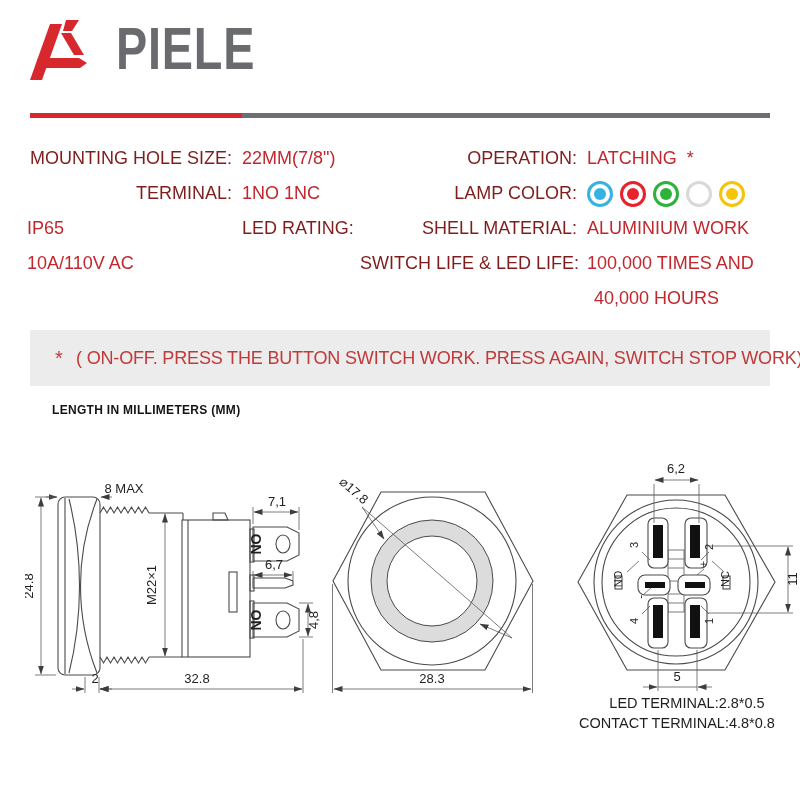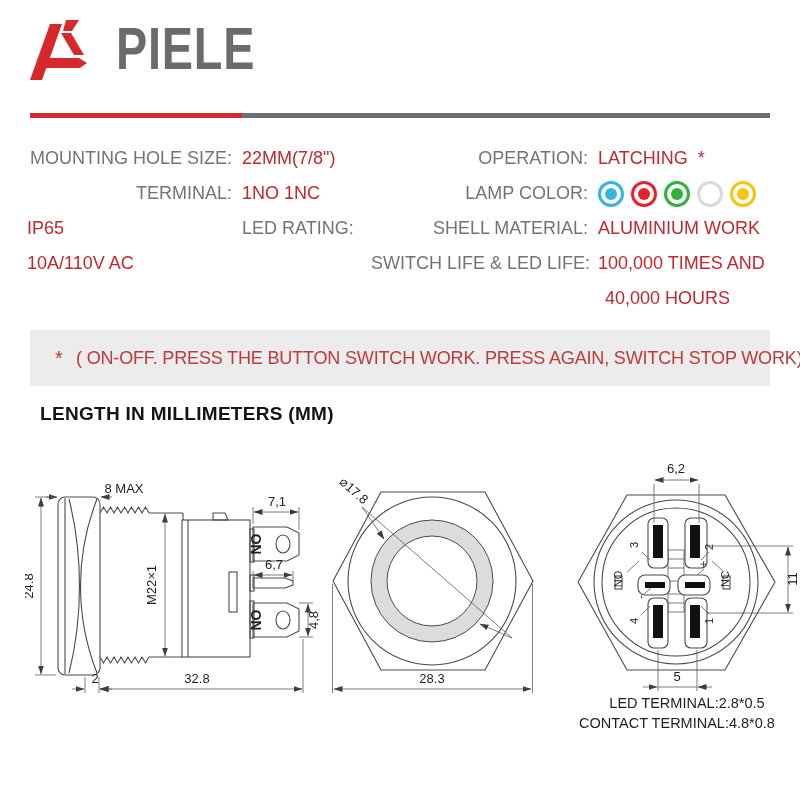--- a/index.html
+++ b/index.html
@@ -9,36 +9,36 @@
   .logo{position:absolute;left:30px;top:20px;display:flex;align-items:flex-start;gap:24px;}
   .logo-mark{width:58px;height:60px;flex:0 0 auto;}
   .wordmark{color:#6a6b6e;font-size:60px;font-weight:700;line-height:58px;letter-spacing:1px;
             transform:scaleX(0.78);transform-origin:left top;margin-left:4px;}
   .divider{position:absolute;left:30px;top:113px;width:740px;height:5px;display:flex;}
   .divider-red{width:212px;background:#d7282e;}
   .divider-gray{flex:1;background:#6d6e71;}
   
   .spec{position:absolute;display:grid;column-gap:10px;}
   .spec-left{left:27px;top:141px;grid-template-columns:205px auto;}
-  .spec-right{left:371px;top:141px;grid-template-columns:217px auto;}
-  .spec .lab{color:#737373;font-size:18px;line-height:35px;height:35px;text-align:right;white-space:nowrap;}
+  .spec-right{left:360px;top:141px;grid-template-columns:217px auto;}
+  .spec .lab{color:#7f1d1d;font-size:18px;line-height:35px;height:35px;text-align:right;white-space:nowrap;}
   .spec .val{color:#c1272d;font-size:18px;line-height:35px;height:35px;white-space:nowrap;}
   .star{margin-left:10px;}
   .swatches{display:flex;align-items:center;gap:7px;height:35px;}
   .swatch{width:20px;height:20px;border-radius:50%;border:3px solid #ccc;display:flex;
           align-items:center;justify-content:center;background:#fff;flex:0 0 auto;}
   .swatch .dot{width:12px;height:12px;border-radius:50%;}
   .life-line2{padding-left:7px;}
   
   .banner{position:absolute;left:30px;top:330px;width:740px;height:56px;background:#ececec;
           display:flex;align-items:center;color:#bf3a3a;font-size:19px;}
   .banner-star{margin-left:25px;margin-right:13px;font-size:20px;}
   .banner-text{white-space:nowrap;letter-spacing:-0.2px;transform:scaleX(0.95);transform-origin:left center;}
   
-  .drawing-title{position:absolute;left:40px;top:403px;font-size:19px;font-weight:700;color:#141414;letter-spacing:0.3px;}
+  .drawing-title{position:absolute;left:52px;top:403px;font-size:12px;font-weight:700;color:#141414;letter-spacing:0.3px;}
   .svg-side{position:absolute;left:25px;top:450px;}
   .svg-front{position:absolute;left:315px;top:450px;}
   .svg-back{position:absolute;left:565px;top:455px;}
   svg .ln{stroke:#4a4a4a;stroke-width:1.1;fill:none;}
   svg .lnf{stroke:#4a4a4a;stroke-width:1.1;fill:#fff;}
   svg .thin{stroke:#5a5a5a;stroke-width:0.8;fill:none;}
   svg .bar{fill:#111;stroke:none;}
   svg .ring{fill:#dcdcdc;stroke:#4a4a4a;stroke-width:1;}
   svg .hole{fill:#fff;stroke:#4a4a4a;stroke-width:1;}
   svg text{fill:#1f1f1f;}

